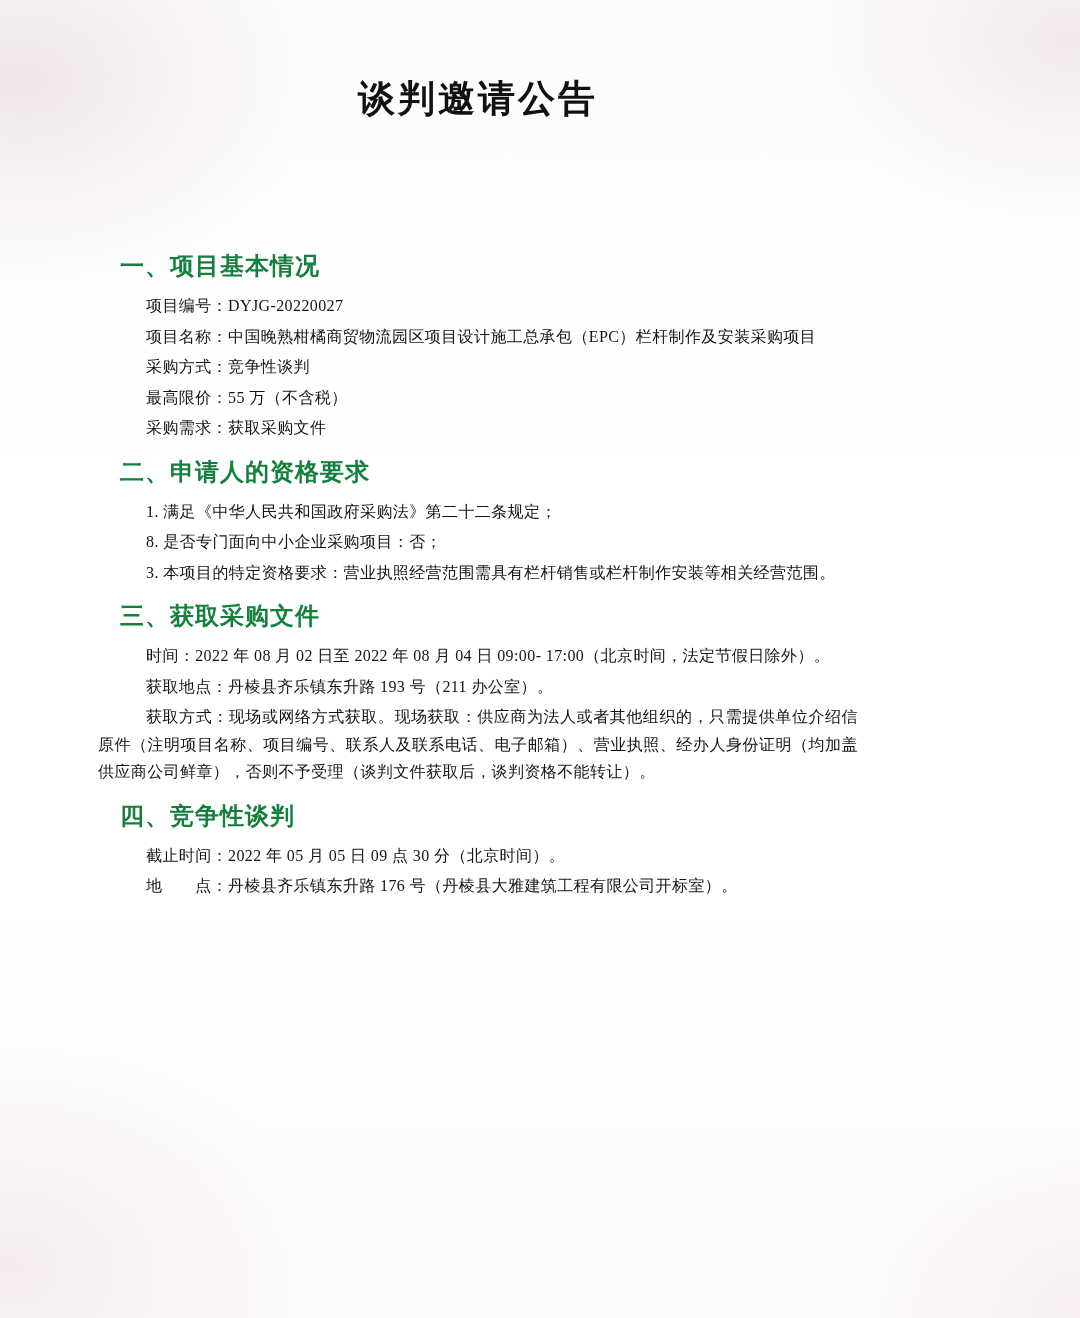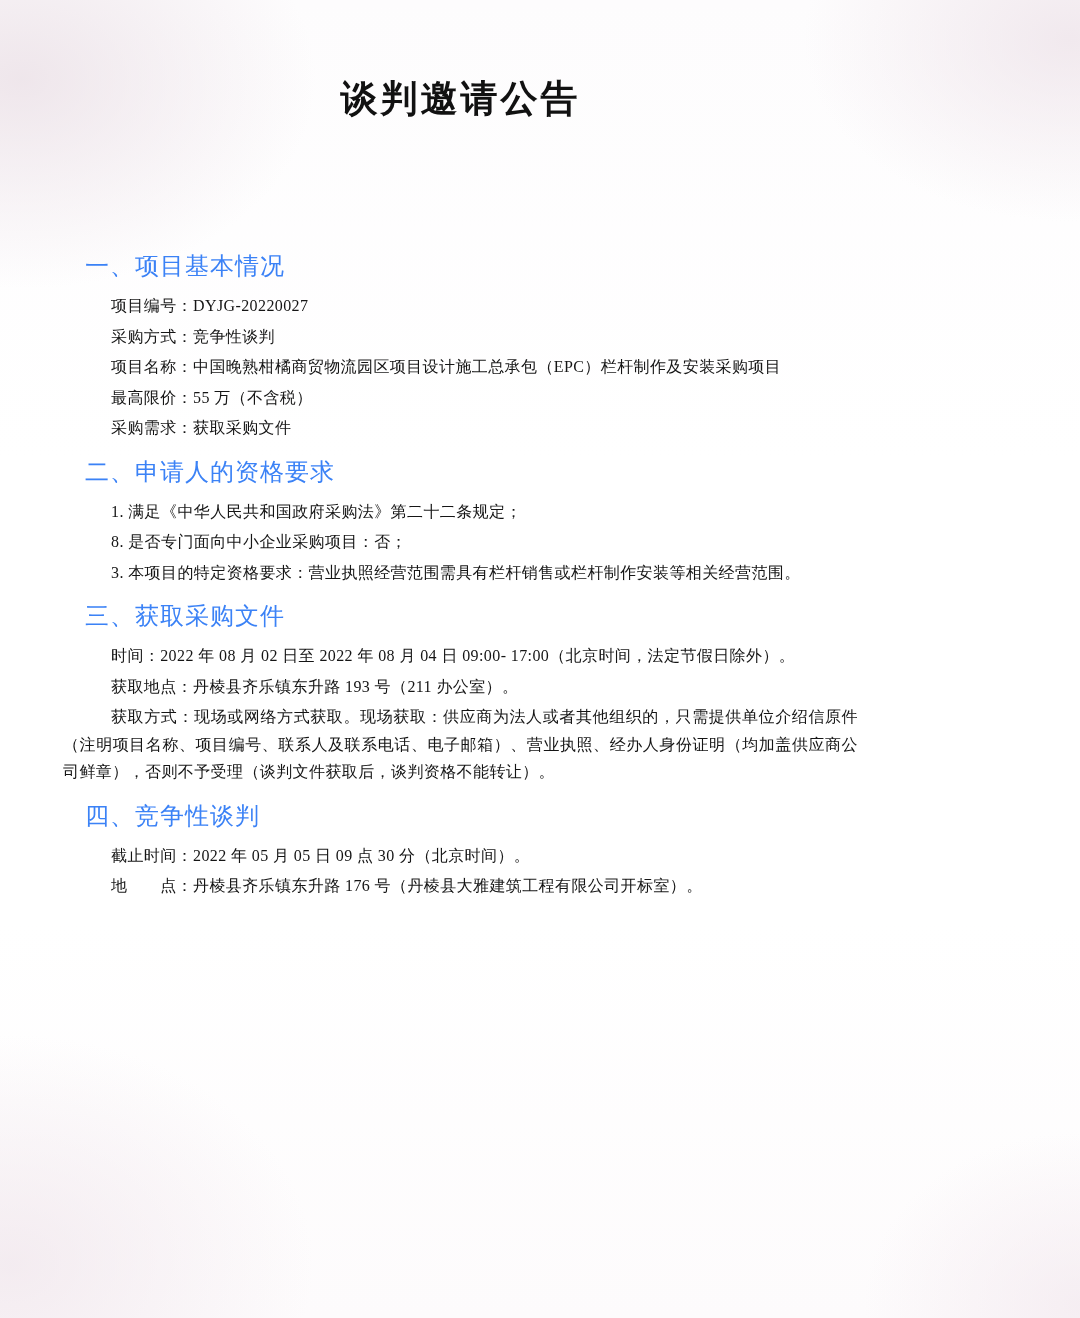--- a/index.html
+++ b/index.html
@@ -26,41 +26,41 @@
       radial-gradient(ellipse 300px 240px at 100% 99%, rgba(242,232,238,0.7), rgba(255,255,255,0) 72%),
       linear-gradient(180deg, #fdfcfd 0%, #ffffff 35%, #ffffff 70%, #fdfbfc 100%);
   }
   .content {
     position: absolute;
     left: 0;
     top: 0;
     width: 988px;
     height: 1318px;
     box-sizing: border-box;
-    padding: 56px 130px 0 63px;
+    padding: 56px 130px 0 98px;
   }
   .doc-title {
     text-align: center;
     font-size: 37px;
     font-weight: bold;
     letter-spacing: 3px;
     margin: 18px 0 0 0;
     color: #111;
     font-family: "Liberation Serif", "DejaVu Serif", serif;
   }
   .title-gap {
     height: 112px;
   }
   .section {
     margin-bottom: 2px;
   }
   .section-heading {
     font-size: 24px;
-    font-weight: normal;
-    color: #3b82f6;
+    font-weight: bold;
+    color: #15803d;
     margin: 14px 0 10px 22px;
     letter-spacing: 1px;
   }
   .para {
     font-size: 16px;
     line-height: 1.72;
     color: #151515;
     text-align: justify;
     margin: 0 0 3px 0;
     text-indent: 48px;
@@ -73,22 +73,22 @@
 <div class="page"></div>
 
 <div class="content">
 
   <h1 class="doc-title">谈判邀请公告</h1>
   <div class="title-gap"></div>
 
   <div class="section">
     <div class="section-heading">一、项目基本情况</div>
     <p class="para">项目编号：DYJG-20220027</p>
+    <p class="para">项目名称：中国晚熟柑橘商贸物流园区项目设计施工总承包（EPC）栏杆制作及安装采购项目</p>
     <p class="para">采购方式：竞争性谈判</p>
-    <p class="para">项目名称：中国晚熟柑橘商贸物流园区项目设计施工总承包（EPC）栏杆制作及安装采购项目</p>
     <p class="para">最高限价：55 万（不含税）</p>
     <p class="para">采购需求：获取采购文件</p>
   </div>
 
   <div class="section">
     <div class="section-heading">二、申请人的资格要求</div>
     <p class="para">1. 满足《中华人民共和国政府采购法》第二十二条规定；</p>
     <p class="para">8. 是否专门面向中小企业采购项目：否；</p>
     <p class="para">3. 本项目的特定资格要求：营业执照经营范围需具有栏杆销售或栏杆制作安装等相关经营范围。</p>
   </div>

